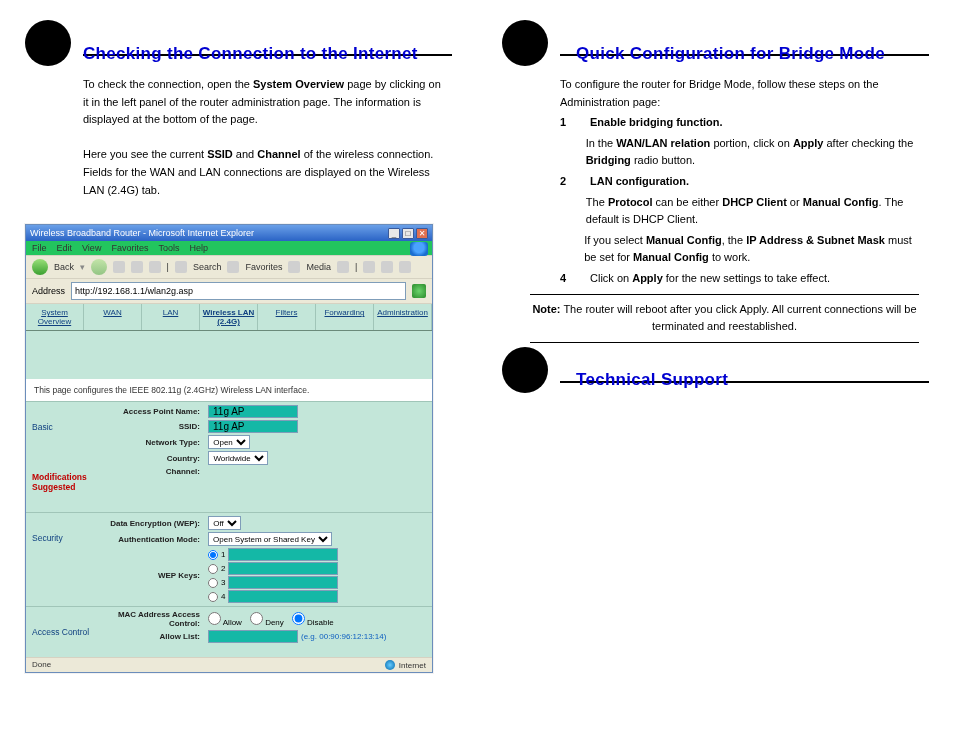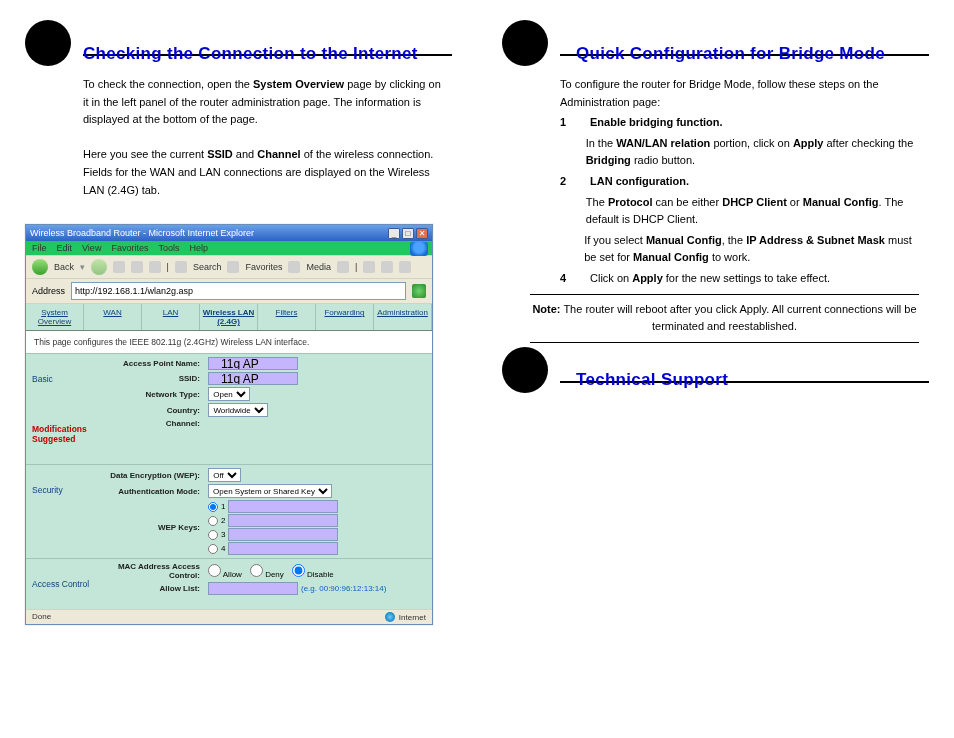--- a/index.html
+++ b/index.html
@@ -108,28 +108,28 @@
   .tb-icon{width:16px;height:16px;border-radius:50%;background:linear-gradient(to bottom,#9ae07a,#3aa030);display:inline-block;}
   .tb-sm{width:12px;height:12px;background:#d0d0d0;border-radius:2px;display:inline-block;}
   .ie-addr{background:#ece9d8;padding:3px 6px;display:flex;align-items:center;gap:6px;border-bottom:1px solid #d6d2c2;font-size:9px;}
   .ie-addr input{flex:1;font-size:9px;padding:3px 3px;border:1px solid #7f9db9;background:#fff;}
   .gobtn{width:14px;height:14px;background:radial-gradient(circle,#6cd46c,#2a8a2a);border-radius:2px;}
 
   .router-page{background:#c3e6d9;padding:0;}
   .tabs{display:flex;border-bottom:1px solid #6a8a7a;}
   .tab{flex:1;text-align:center;padding:4px 2px;font-size:8px;text-decoration:underline;color:#104080;background:#c3e6d9;border-right:1px solid #a0c5b8;}
   .tab.active{background:#c3e6d9;font-weight:bold;}
-  .page-desc{background:#fff;padding:6px 8px;font-size:8.5px;color:#333;}
+  .page-desc{background:#fff;padding:6px 8px;font-size:8.5px;color:#333;margin-top:48px;}
   .cfg-section{display:flex;border-top:1px solid #a0c5b8;}
   .cfg-label{width:72px;padding:20px 6px;font-size:8.5px;color:#104080;background:#c3e6d9;}
   .cfg-label.red{color:#c00000;font-weight:bold;}
   .cfg-fields{flex:1;background:#c3e6d9;padding:2px 0;}
   .flds-row{display:flex;align-items:center;padding:1px 0;}
   .flds-k{width:110px;text-align:right;padding-right:8px;font-size:8px;color:#222;font-weight:bold;}
-  .flds-v input[type=text]{width:90px;font-size:12px;padding:0 12px;border:1px solid #7f9db9;background:#c4b5fd;height:13px;}
+  .flds-v input[type=text]{width:90px;font-size:10px;padding:0 4px;border:1px solid #7f9db9;background:#14b8a6;height:13px;}
   .flds-v select{font-size:8px;border:1px solid #7f9db9;background:#fff;height:14px;text-align:center;}
   .flds-v{font-size:8px;display:flex;align-items:center;gap:3px;}
   .radio-col{display:flex;flex-direction:column;gap:1px;}
   .radio-col .rr{display:flex;align-items:center;gap:3px;}
   .radio-col .rr input[type=text]{width:110px;}
   .rr input[type=radio]{width:10px;height:10px;}
   .ac-row{display:flex;align-items:center;gap:8px;font-size:8px;}
   .ie-status{background:#ece9d8;border-top:1px solid #d6d2c2;display:flex;justify-content:space-between;padding:2px 6px;font-size:8px;color:#333;}
   .ie-status .right{display:flex;align-items:center;gap:4px;}
   .globe{width:10px;height:10px;background:radial-gradient(circle,#6cf,#06a);border-radius:50%;}

